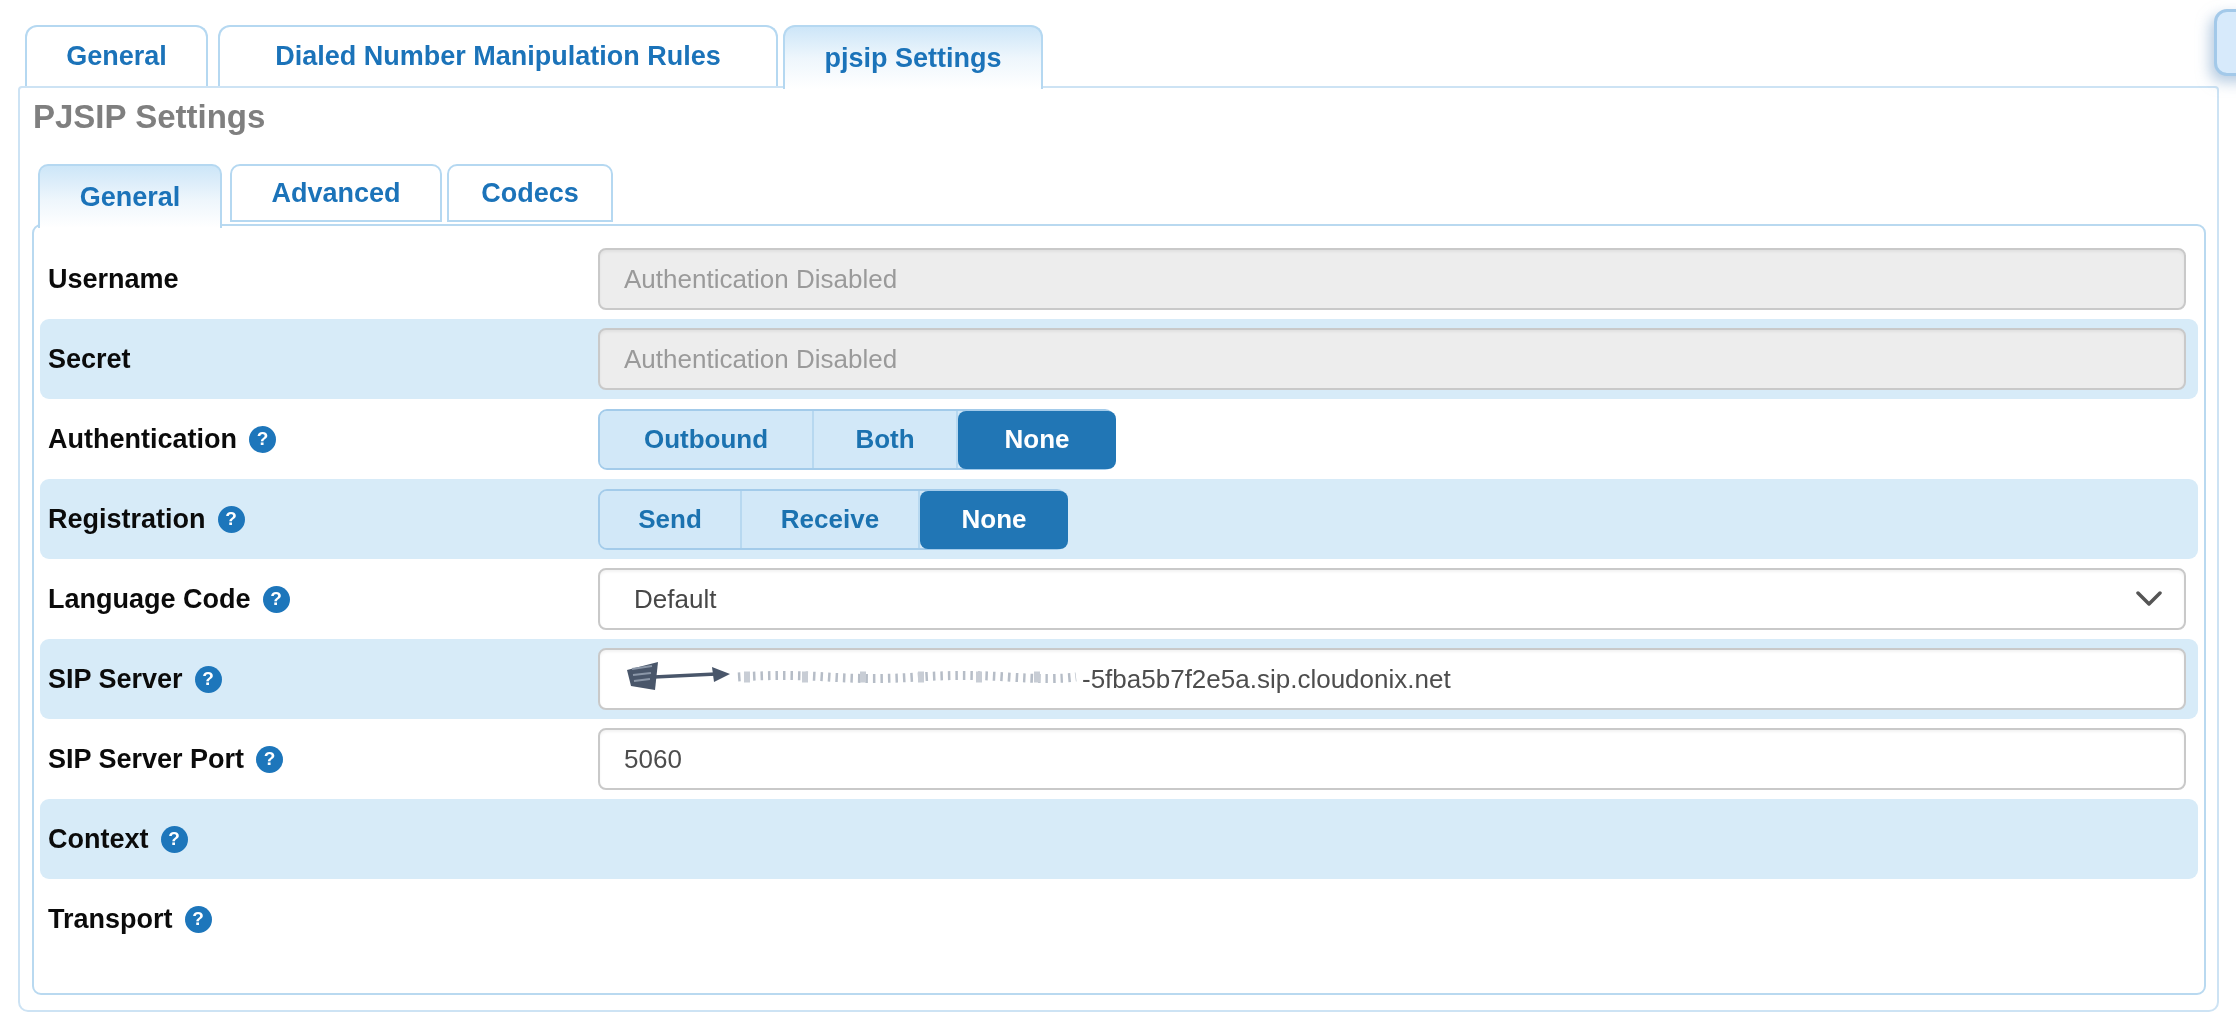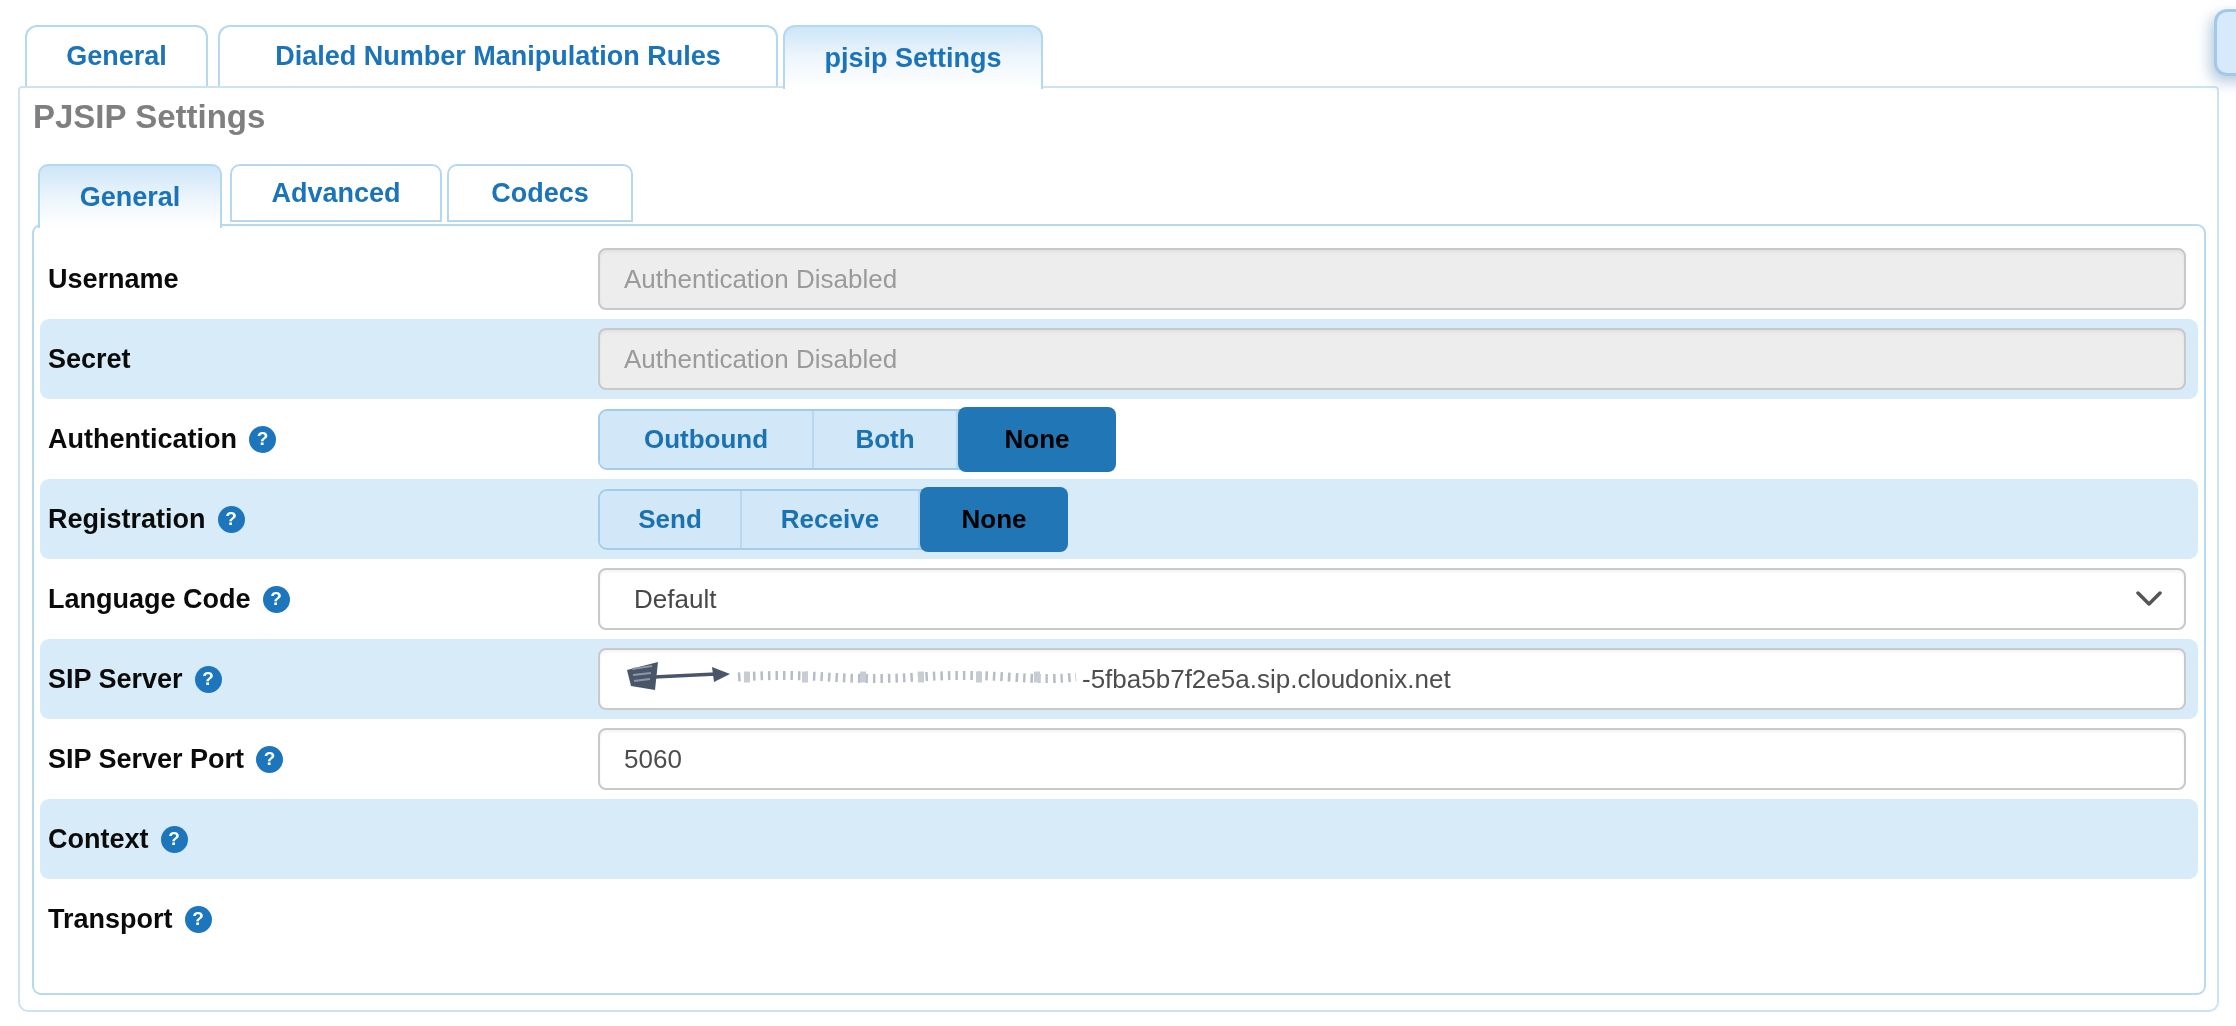--- a/index.html
+++ b/index.html
@@ -86,43 +86,43 @@
     border: 2px solid #a3cbea; border-radius: 9px; width: max-content; background: #d2e8f8;
   }
   .btn {
     display: flex; align-items: center; justify-content: center;
     background: #d2e8f8; color: #1b72b0; font-weight: bold; font-size: 26px;
     cursor: pointer; border-right: 2px solid #b7d8f0; flex: none;
   }
   .btn:first-child { border-radius: 7px 0 0 7px; }
   .btn:last-child  { border-right: none; border-radius: 0 7px 7px 0; }
   .btn.active {
-    position: relative; z-index: 1; background: #2176b5; color: #000000;
-    border-radius: 8px; margin: -4px -4px -4px 0; height: 65px;
+    position: relative; z-index: 1; background: #2176b5; color: #ffffff;
+    border-radius: 8px; margin: -4px -4px -4px 0; height: 58px;
     align-self: center; border-right: none;
   }
 </style>
 </head>
 <body>
 
 <div class="top-tabs">
   <div class="tab" style="width:183px">General</div>
   <div class="tab" style="width:560px;margin-left:10px">Dialed Number Manipulation Rules</div>
   <div class="tab active" style="width:260px;margin-left:5px">pjsip Settings</div>
 </div>
 
 <div class="float-btn"></div>
 
 <div class="outer">
   <div class="heading">PJSIP Settings</div>
 
   <div class="sub-tabs">
     <div class="sub-tab active" style="width:184px">General</div>
     <div class="sub-tab" style="width:212px;margin-left:8px">Advanced</div>
-    <div class="sub-tab" style="width:186px;margin-left:5px">Codecs</div>
+    <div class="sub-tab" style="width:166px;margin-left:5px">Codecs</div>
   </div>
 
   <div class="panel">
 
     <div class="row">
       <div class="row-label">
         <span>Username</span>
       </div>
       <div class="row-control">
         <input class="text-input disabled" readonly="" placeholder="Authentication Disabled" style="">

